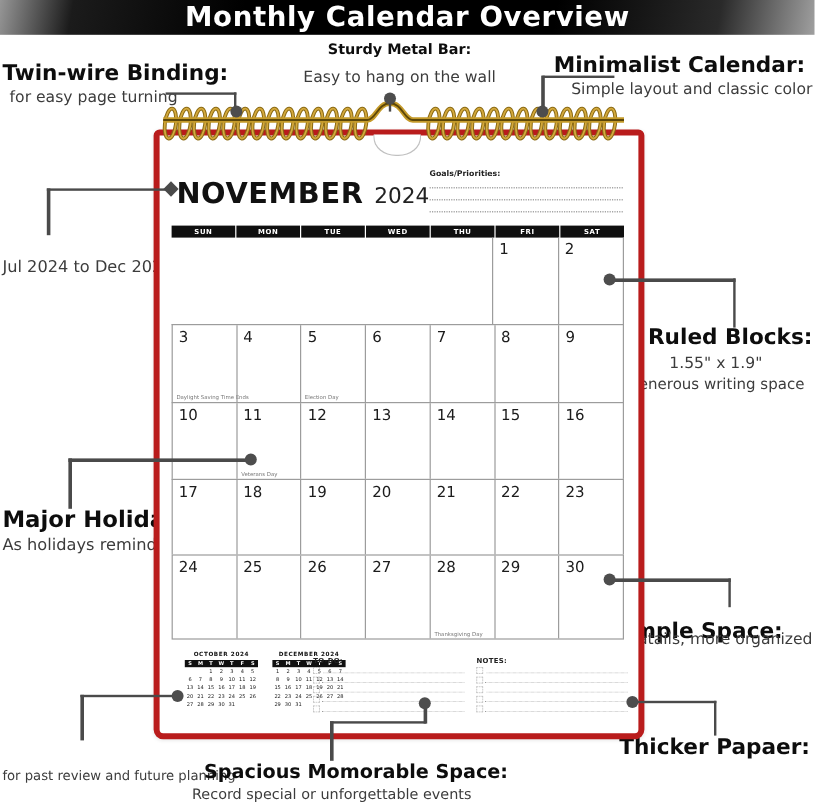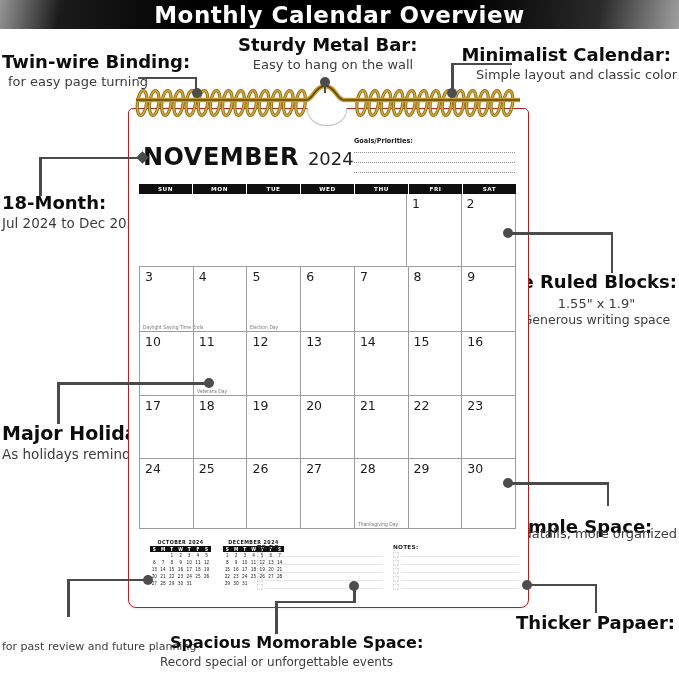--- a/index.html
+++ b/index.html
@@ -13,21 +13,21 @@
   
   .ann-t{position:absolute;color:#0d0d0d;font-weight:700;white-space:nowrap;}
   .ann-s{position:absolute;color:#3c3c3c;white-space:nowrap;}
   
   .ld{position:absolute;background:#4a4a4a;z-index:6;}
   .h{height:2.5px;} .v{width:2.5px;}
   .dot{position:absolute;width:10px;height:10px;border-radius:50%;background:#4d4d4d;z-index:7;}
   .diamond{position:absolute;width:9px;height:9px;background:#4a4a4a;transform:rotate(45deg);z-index:7;}
   
   .page{position:absolute;left:128px;top:108px;width:399px;height:498px;background:#fff;
-        border:1px solid #b91c1c;border-radius:5px 5px 8px 8px;box-shadow:0 1px 3px rgba(0,0,0,.08);z-index:1;}
+        border:5px solid #b91c1c;border-radius:5px 5px 8px 8px;box-shadow:0 1px 3px rgba(0,0,0,.08);z-index:1;}
   .cutout{position:absolute;left:178px;top:-1px;width:38px;height:17px;background:#fff;
           border:1px solid #c0c0c0;border-top:none;border-radius:0 0 19px 19px / 0 0 16px 16px;}
   .mtitle{position:absolute;left:14px;top:34px;white-space:nowrap;}
   .mtitle .mon{font-size:24px;font-weight:700;letter-spacing:.5px;color:#111;}
   .mtitle .yr{font-size:18px;color:#222;margin-left:9px;}
   .goals{position:absolute;left:225px;top:28px;width:330px;height:80px;
          transform:scale(.5);transform-origin:top left;}
   .goals .glabel{font-size:13px;font-weight:700;color:#222;}
   .gline{position:absolute;left:0;width:322px;height:0;border-top:2px dotted #8f8f8f;}
   
@@ -65,27 +65,26 @@
 
 <div class="canvas">
 
   <div class="banner">
     <span>Monthly Calendar Overview</span>
   </div>
 
   <div class="ann-t" style="left:2px;top:51px;font-size:18px;">Twin-wire Binding:</div>
   <div class="ann-s" style="left:8px;top:74px;font-size:13px;">for easy page turning</div>
 
-  <div class="ann-t" style="left:238px;width:190px;text-align:left;top:34px;font-size:18px;">Sturdy Metal Bar:</div>
+  <div class="ann-t" style="left:238px;width:190px;text-align:center;top:34px;font-size:12px;">Sturdy Metal Bar:</div>
   <div class="ann-s" style="left:238px;width:190px;text-align:center;top:57px;font-size:13px;">Easy to hang on the wall</div>
 
   <div class="ann-t" style="right:8px;top:44px;font-size:18px;text-align:left;">Minimalist Calendar:</div>
   <div class="ann-s" style="right:2px;top:67px;font-size:13px;text-align:right;">Simple layout and classic color</div>
 
-  <div class="ann-t" style="left:2px;top:192px;font-size:18px;">18-Month:</div>
   <div class="ann-s" style="left:2px;top:215px;font-size:13.5px;">Jul 2024 to Dec 2025</div>
 
   <div class="ann-t" style="right:2px;top:271px;font-size:18px;">Large Ruled Blocks:</div>
   <div class="ann-s" style="right:0;width:165px;text-align:center;top:296px;font-size:13px;">1.55" x 1.9"</div>
   <div class="ann-s" style="right:0;width:165px;text-align:center;top:312px;font-size:12.5px;">Generous writing space</div>
 
   <div class="ann-t" style="left:2px;top:422px;font-size:19px;">Major Holidays:</div>
   <div class="ann-s" style="left:2px;top:446px;font-size:13.5px;">As holidays reminder</div>
 
   <div class="ann-t" style="right:0;width:165px;text-align:left;top:516px;font-size:18px;">Ample Space:</div>

